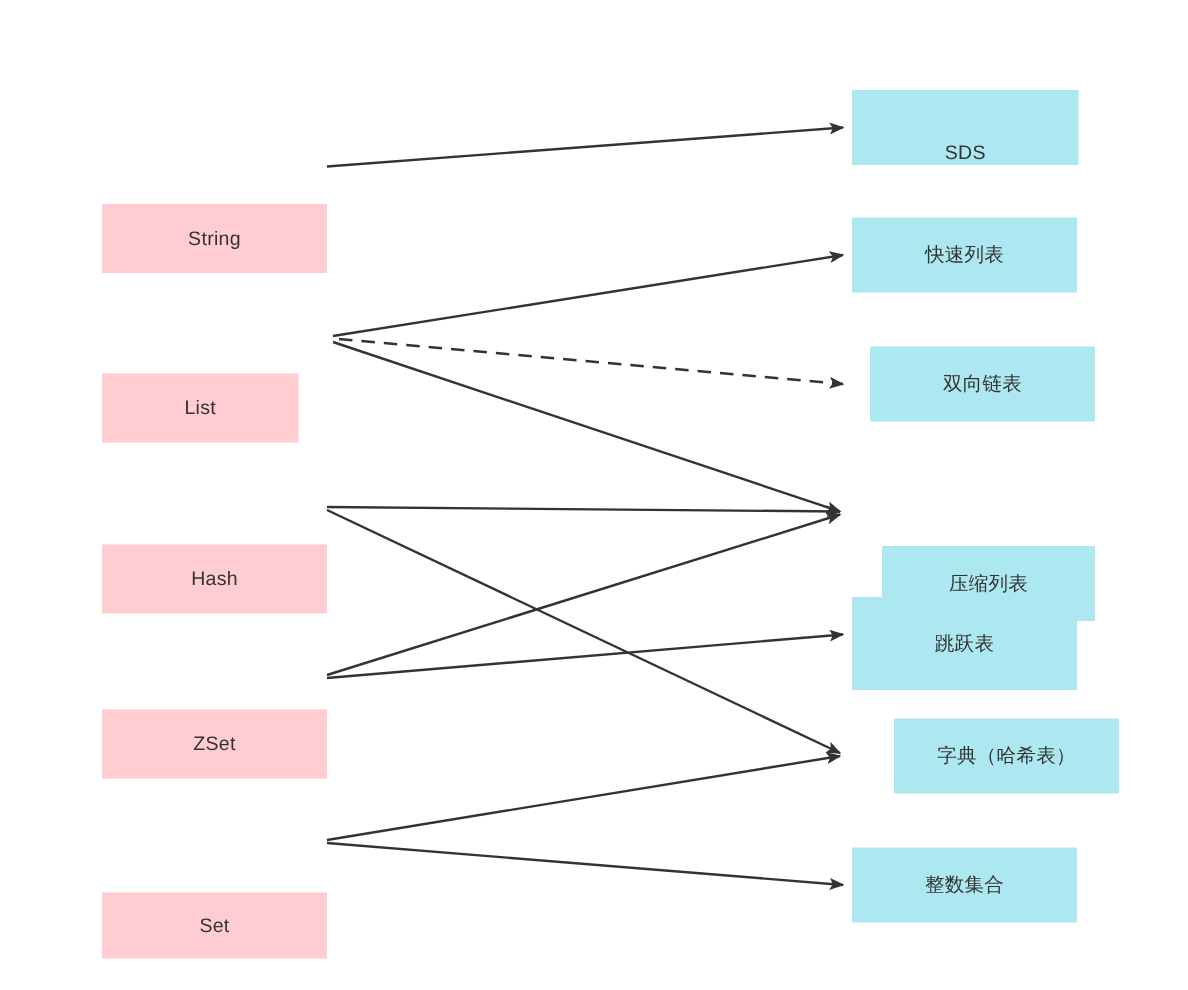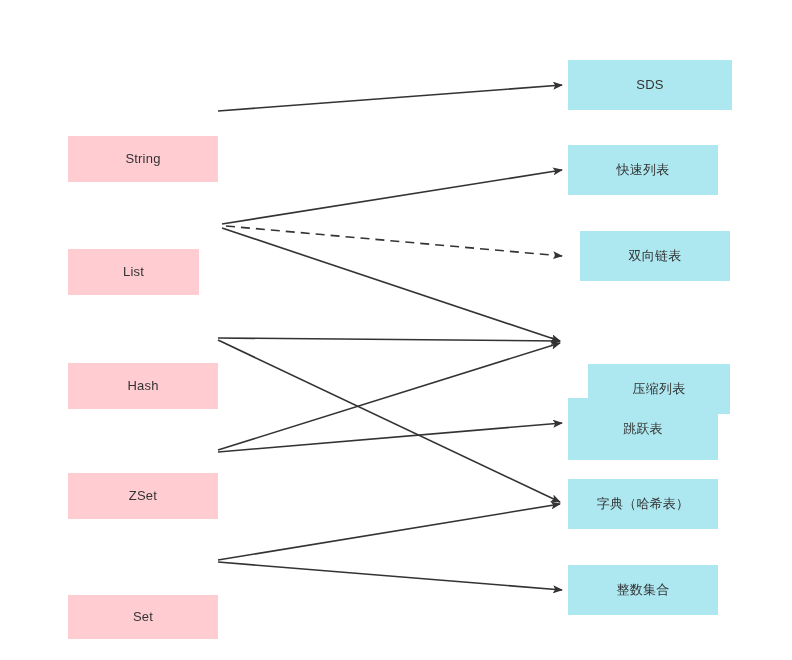--- a/index.html
+++ b/index.html
@@ -88,36 +88,36 @@
         <span class="node-label">Hash</span>
       </div>
       <div class="node node-type" style="left: 68px; top: 425px; width: 150px; height: 46px;">
         <span class="node-label">ZSet</span>
       </div>
       <div class="node node-type" style="left: 68px; top: 547px; width: 150px; height: 44px;">
         <span class="node-label">Set</span>
       </div>
     </div>
   <div id="right-column">
-      <div class="node node-struct" style="left: 568px; top: 60px; width: 164px; height: 50px;">
+      <div class="node node-struct" style="left: 568px; top: 60px; width: 151px; height: 50px; align-items: flex-end;">
         <span class="node-label">SDS</span>
       </div>
       <div class="node node-struct" style="left: 568px; top: 145px; width: 150px; height: 50px;">
         <span class="node-label">快速列表</span>
       </div>
       <div class="node node-struct" style="left: 580px; top: 231px; width: 150px; height: 50px;">
         <span class="node-label">双向链表</span>
       </div>
       <div class="node node-struct" style="left: 588px; top: 316px; width: 142px; height: 50px; margin-top: 48px;">
         <span class="node-label">压缩列表</span>
       </div>
       <div class="node node-struct" style="left: 568px; top: 398px; width: 150px; height: 62px;">
         <span class="node-label">跳跃表</span>
       </div>
-      <div class="node node-struct" style="left: 568px; top: 479px; width: 150px; height: 50px;">
+      <div class="node node-struct" style="left: 596px; top: 479px; width: 150px; height: 50px;">
         <span class="node-label">字典（哈希表）</span>
       </div>
       <div class="node node-struct" style="left: 568px; top: 565px; width: 150px; height: 50px;">
         <span class="node-label">整数集合</span>
       </div>
     </div>
 
 </div>
 
 </body></html>

